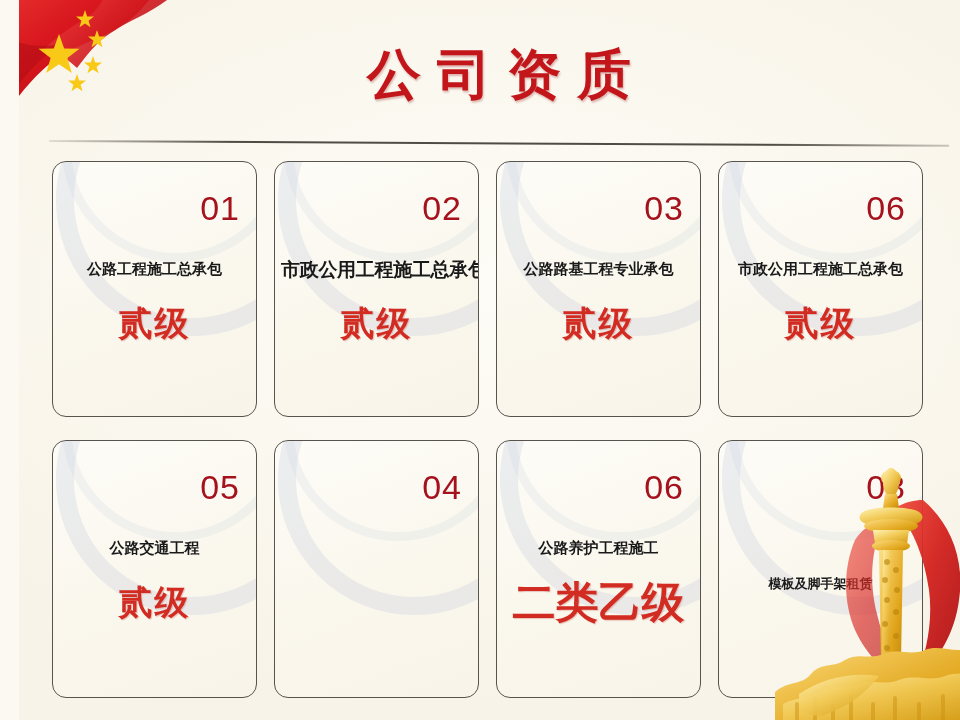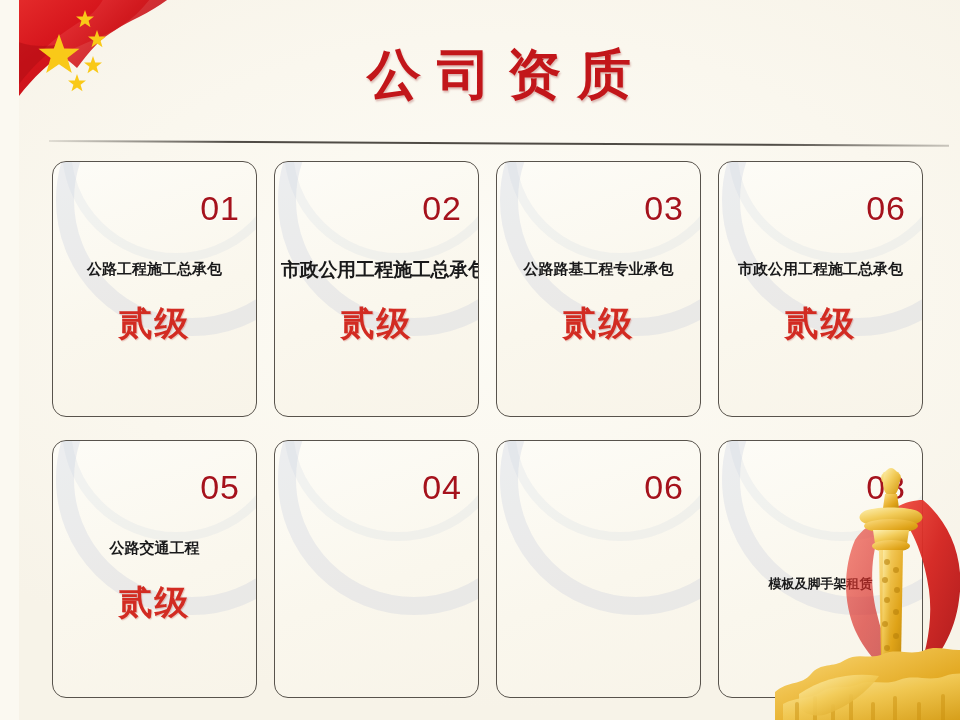--- a/index.html
+++ b/index.html
@@ -285,20 +285,22 @@
       <div class="card-body">
 
       </div>
     </div>
 
     <div class="card">
       <div class="arc"></div>
       <div class="arc2"></div>
       <div class="card-num">06</div>
       <div class="card-body">
+        <div class="card-name">公路养护工程施工</div>
+        <div class="card-level wide">二类乙级</div>
 
       </div>
     </div>
 
     <div class="card">
       <div class="arc"></div>
       <div class="arc2"></div>
       <div class="card-num">08</div>
       <div class="card-body">
 

